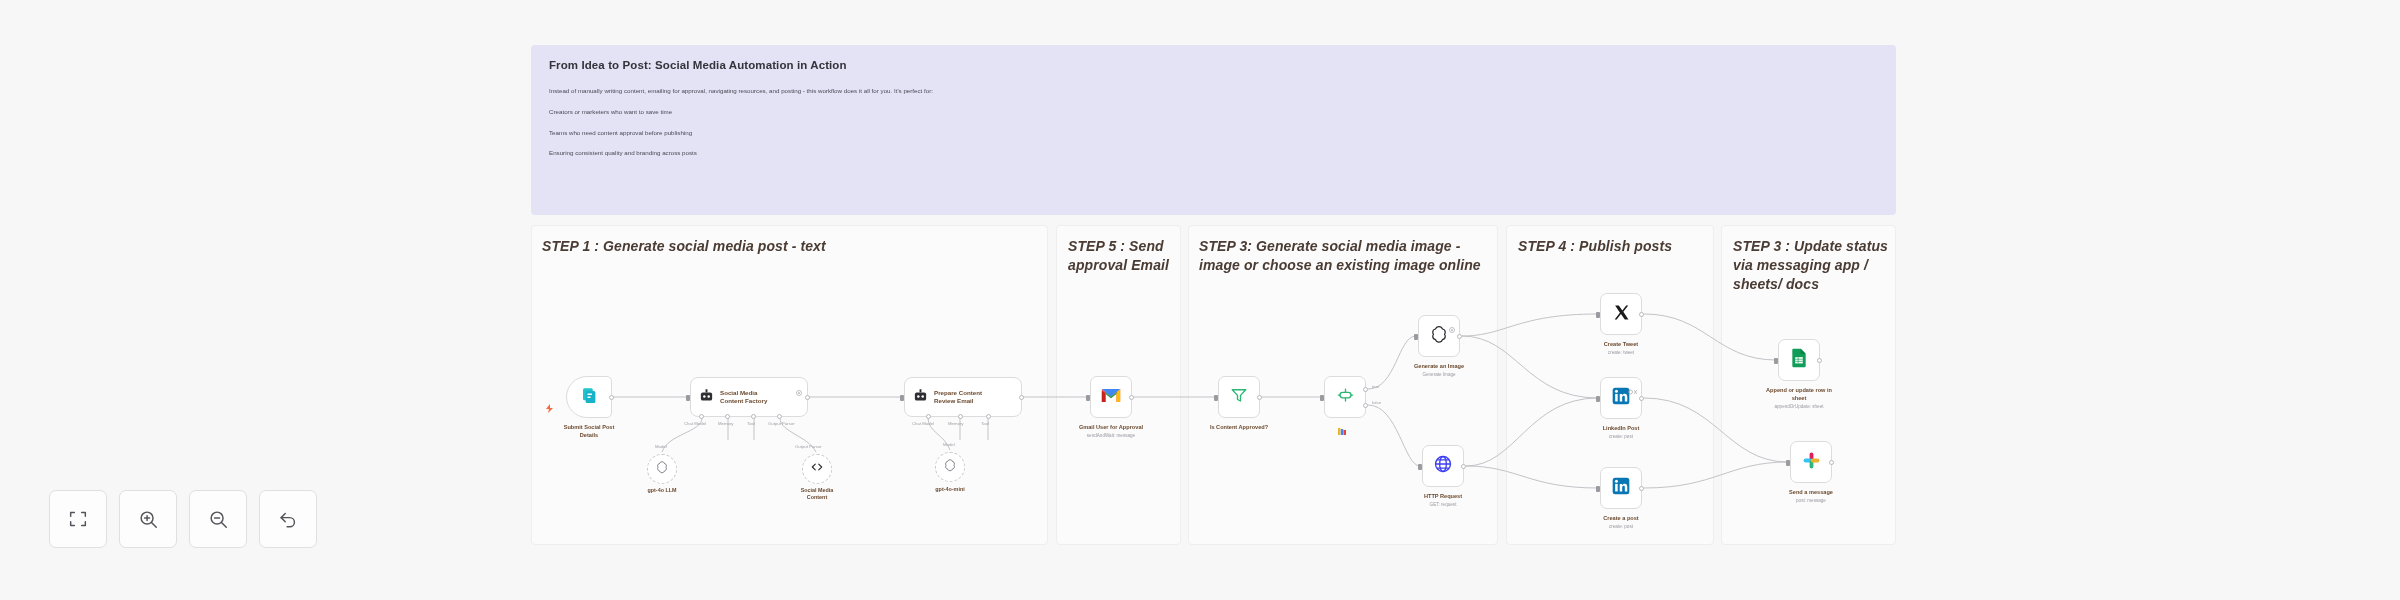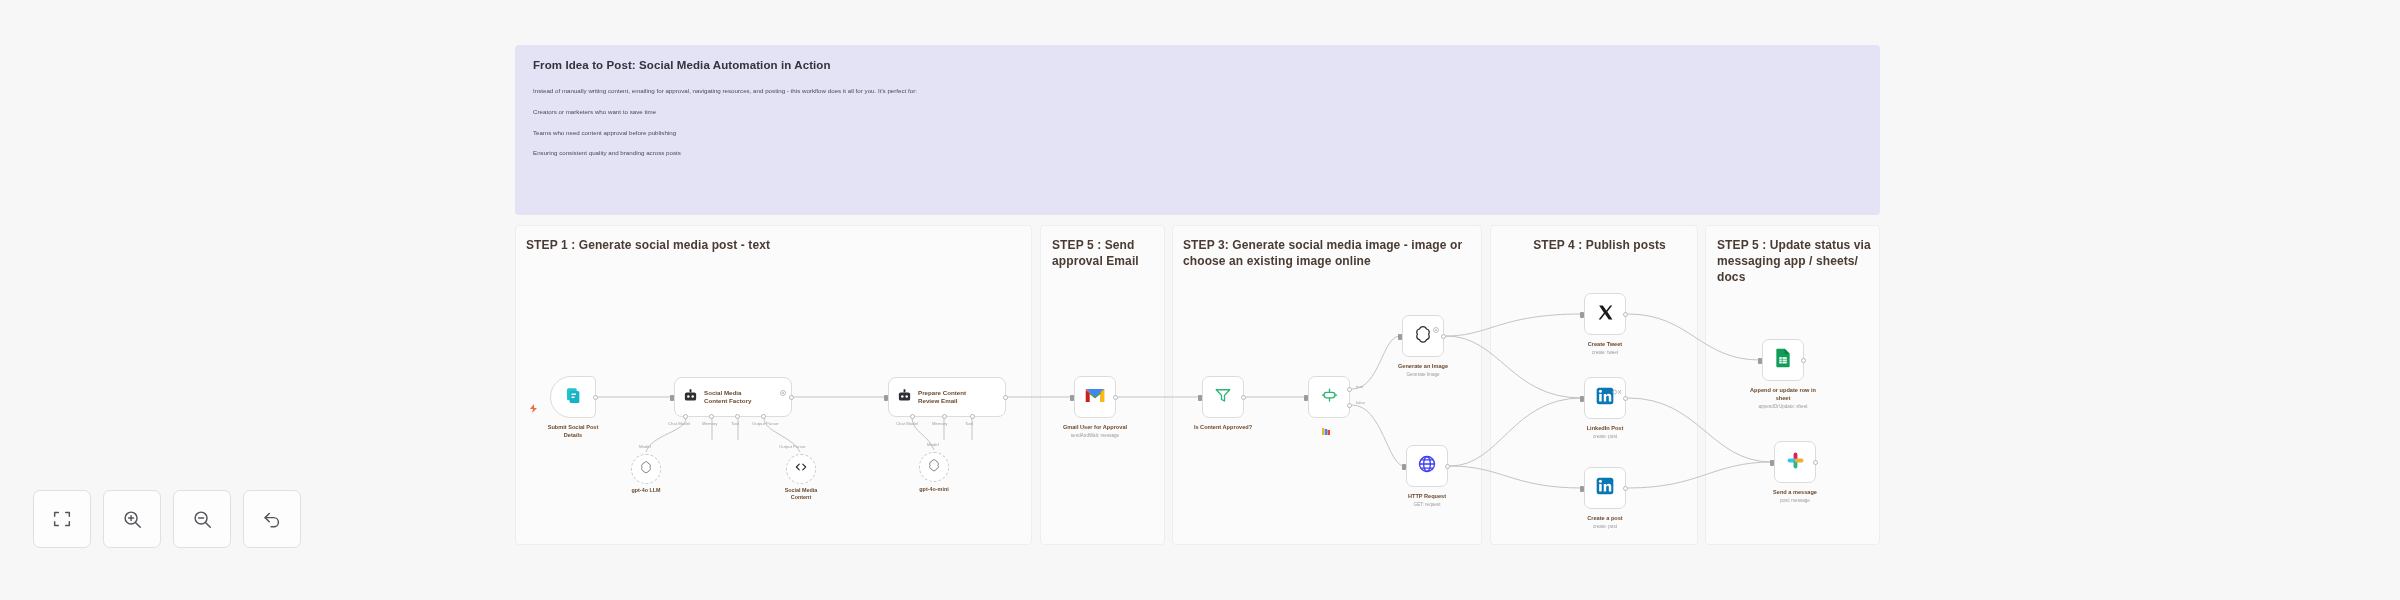--- a/index.html
+++ b/index.html
@@ -6,20 +6,21 @@
   html, body {
     width: 2400px; height: 600px;
     background: #f7f7f8;
     font-family: "Liberation Sans", sans-serif;
     overflow: hidden;
   }
   #canvas {
     position: relative;
     width: 1977px; height: 600px;
     background: #f7f7f7;
+    margin-left: 16px;
   }
 
   
   .sticky {
     position: absolute;
     left: 515px; top: 45px;
     width: 1365px; height: 170px;
     background: #e4e2f5;
     border-radius: 4px;
     padding: 14px 18px 0 18px;
@@ -41,25 +42,26 @@
 
   
   .step-panel {
     position: absolute;
     background: #fbfbfb;
     border: 1px solid #eeeeee;
     border-radius: 4px;
   }
   .step-title {
     position: absolute;
-    font-size: 12px;
+    font-size: 14px;
     font-weight: bold;
     color: #4a3b33;
     line-height: 1.35;
     letter-spacing: .1px;
+    font-style: italic;
   }
 
   
   .node {
     position: absolute;
     background: #ffffff;
     border: 1px solid #dcdcdc;
     border-radius: 7px;
     display: flex;
     align-items: center;
@@ -178,22 +180,22 @@
   <div class="step-panel" style="left:1040px; top:225px; width:125px; height:320px;"></div>
   <div class="step-panel" style="left:1172px; top:225px; width:310px; height:320px;"></div>
   <div class="step-panel" style="left:1490px; top:225px; width:208px; height:320px;"></div>
   <div class="step-panel" style="left:1705px; top:225px; width:175px; height:320px;"></div>
 
   <div class="step-title" style="left:526px; top:237px; width:480px;">STEP 1 : Generate social media post - text</div>
   <div class="step-title" style="left:1052px; top:237px; width:110px;">STEP 5 : Send
 approval Email</div>
   <div class="step-title" style="left:1183px; top:237px; width:295px;">STEP 3: Generate social media image - image or choose an
 existing image online</div>
-  <div class="step-title" style="left:1502px; top:237px; width:195px;text-align:center;">STEP 4 : Publish posts</div>
-  <div class="step-title" style="left:1717px; top:237px; width:170px;">STEP 5 : Update status via
+  <div class="step-title" style="left:1502px; top:237px; width:195px;">STEP 4 : Publish posts</div>
+  <div class="step-title" style="left:1717px; top:237px; width:170px;">STEP 3 : Update status via
 messaging app / sheets/ docs</div>
 
   <svg class="wires">
 
     <path d="M 596 397 L 672 397"></path>
 
     <path d="M 792 397 L 886 397"></path>
 
     <path d="M 1006 397 L 1072 397"></path>
 

